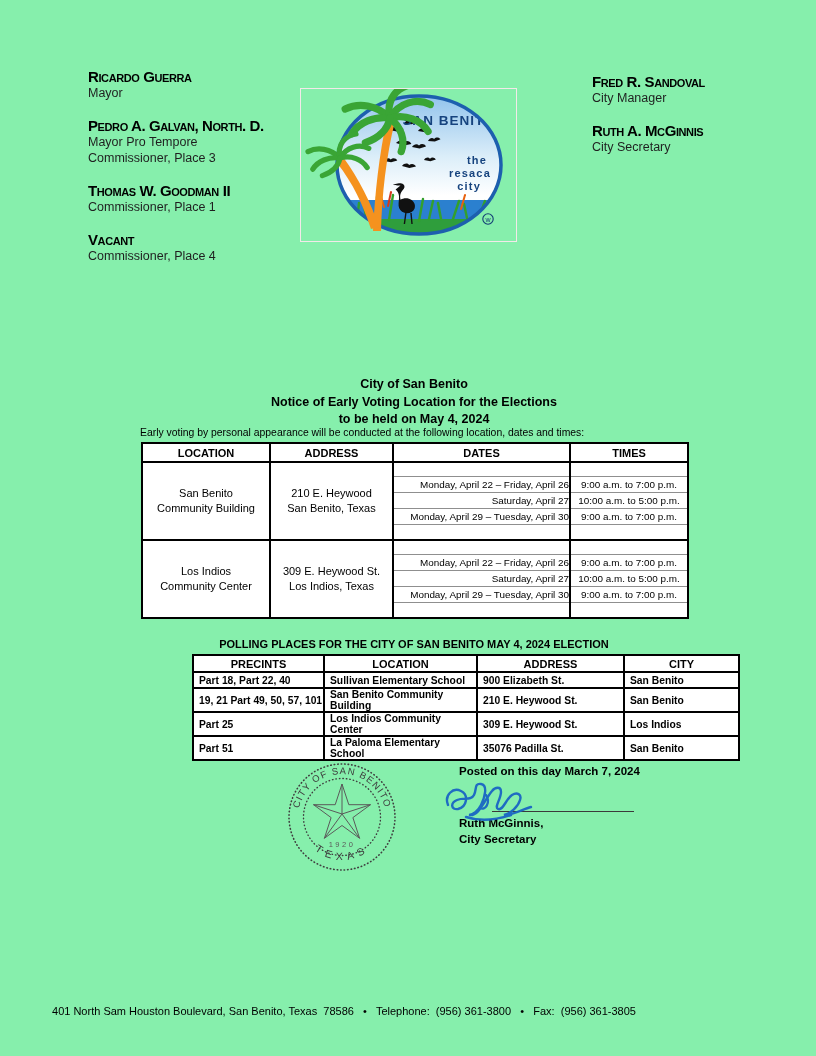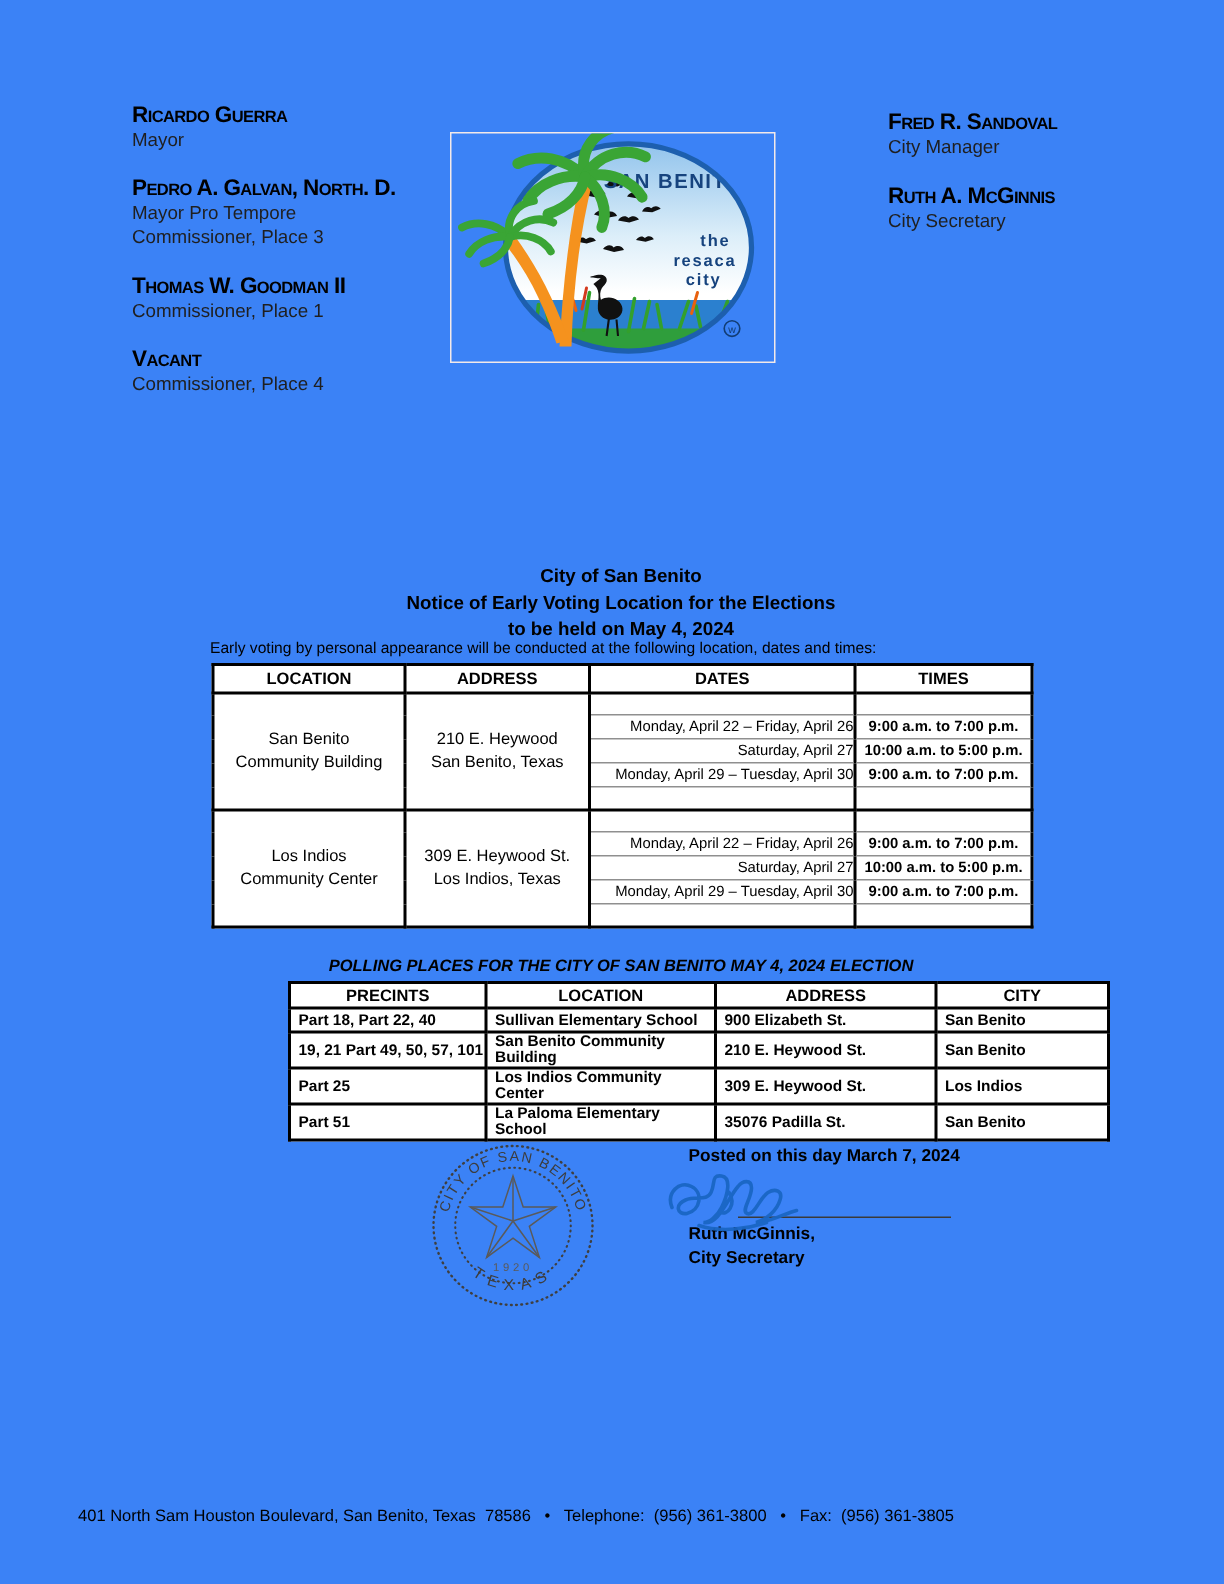--- a/index.html
+++ b/index.html
@@ -1,18 +1,18 @@
 <!DOCTYPE html>
 <html><head>
 <meta charset="utf-8">
 <style>
   html,body { margin:0; padding:0; background:#888; }
   .page {
     position:relative; width:816px; height:1056px; margin:0 auto;
-    background:#3b82f6; overflow:hidden;
+    background:#86efac; overflow:hidden;
     font-family:"Liberation Sans", sans-serif; color:#000;
   }
   
   .officials { position:absolute; }
   .officials-left { left:88px; top:68px; width:230px; }
   .officials-right { left:592px; top:73px; width:200px; }
   .off-entry { margin:0 0 16px 0; }
   .off-name {
     font-weight:bold; font-variant:small-caps; font-size:15px;
     letter-spacing:-0.4px; line-height:17px; color:#000;
@@ -39,25 +39,25 @@
     border:2px solid #000; font-size:11px; font-weight:bold; text-align:center; height:17px;
   }
   .ev td.loc, .ev td.addr {
     border:2px solid #000; text-align:center; font-size:11px; line-height:15px;
   }
   .ev td.d, .ev td.t { border-left:2px solid #000; border-right:2px solid #000; }
   .ev tr.sub td { border-top:1px solid #8f8f8f; border-bottom:1px solid #8f8f8f; height:15px; font-size:9.9px; }
   .ev tr.gap td { height:13px; }
   .ev tr.gapend td { border-top:1px solid #8f8f8f; border-bottom:2px solid #000; height:14px; }
   .ev td.d { padding-left:6px; text-align:right; }
-  .ev td.t { text-align:center;font-weight:bold; }
+  .ev td.t { text-align:center; }
 
   .poll-title {
     position:absolute; left:140px; top:638px; width:548px; text-align:center;
-    font-weight:bold; font-size:11px;font-style:italic;
+    font-weight:bold; font-size:11px;
   }
   .poll-wrap { position:absolute; left:155px; top:654px;padding-left:37px; }
   .poll { width:546px; border:2px solid #000; }
   .poll th { border:2px solid #000; font-size:11px; font-weight:bold; text-align:center; height:15px; }
   .poll td { border:2px solid #000; font-size:10.3px; font-weight:bold; text-align:left; padding-left:5px; height:14px; }
 
   
   .seal-box { position:absolute; left:286px; top:761px; width:112px; height:112px; }
   .posted-line { position:absolute; left:459px; top:765px; font-size:11.5px; font-weight:bold; }
   .sig-box { position:absolute; left:441px; top:777px; width:102px; height:50px; z-index:2; }

